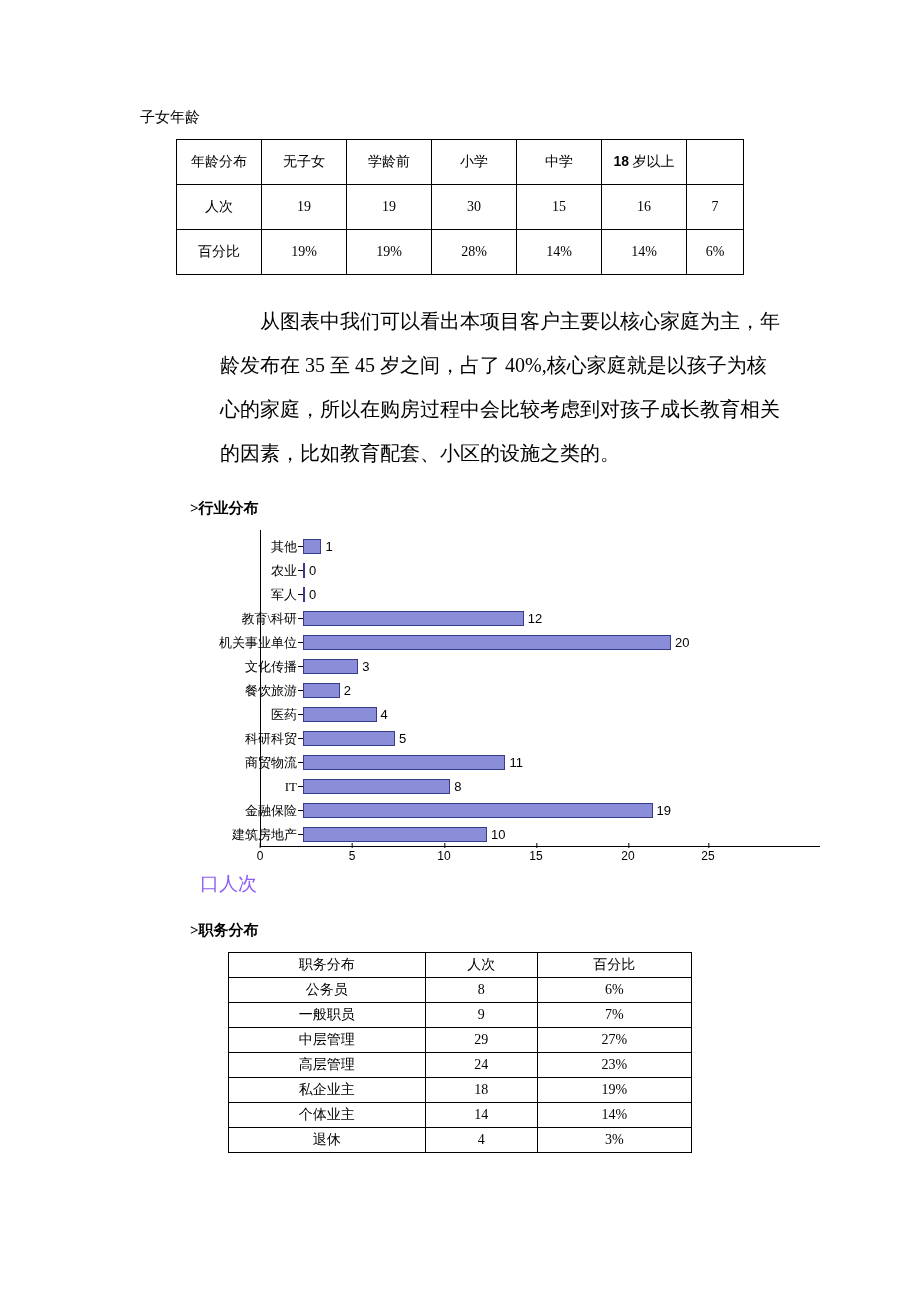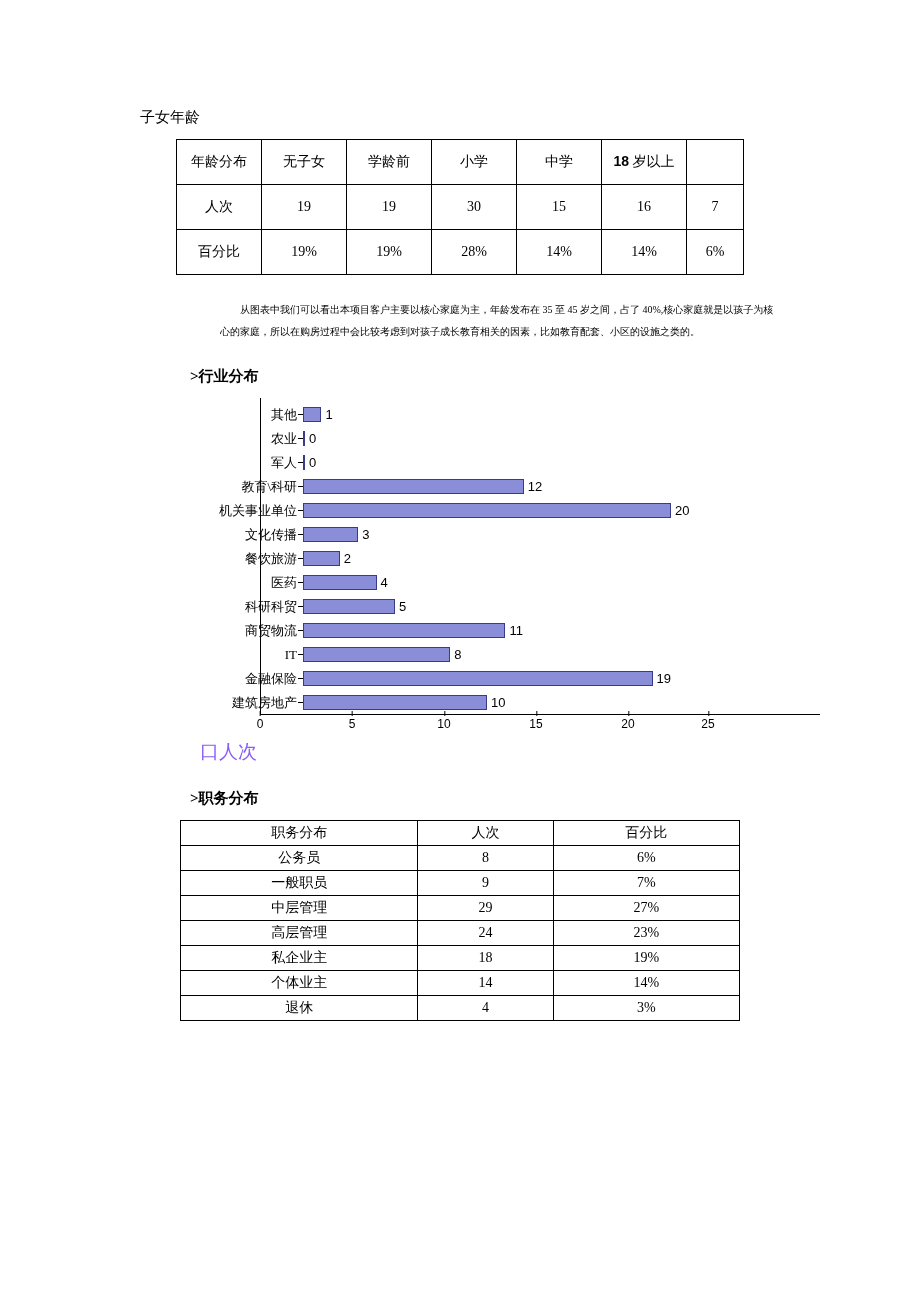--- a/index.html
+++ b/index.html
@@ -38,21 +38,21 @@
   .t1 td:nth-child(3), .t1 th:nth-child(3) { width: 76px; }
   .t1 td:nth-child(4), .t1 th:nth-child(4) { width: 76px; }
   .t1 td:nth-child(5), .t1 th:nth-child(5) { width: 76px; }
   .t1 td:nth-child(6), .t1 th:nth-child(6) { width: 76px; }
   .t1 td:nth-child(7), .t1 th:nth-child(7) { width: 48px; }
   .t1 th b { font-weight: bold; font-family: Arial, sans-serif; }
   .para {
     margin: 8px 0 0 80px;
     line-height: 2.2;
     text-indent: 2em;
-    font-size: 10px;
+    font-size: 20px;
     width: 560px;
   }
   
   .chart-wrap {
     margin: 0 0 0 120px;
     width: 560px;
     position: relative;
   }
   .bars {
     border-left: 1px solid #000;
@@ -116,21 +116,21 @@
     top:-6px;
     height:5px;
     border-left:1px solid #000;
   }
   .legend-note {
     color: #8b5cf6;
     font-size: 19px;
     margin: 6px 0 4px 60px;
   }
   
-  .t2 { width: 560px; margin-left: 80px; padding-left: 42px; }
+  .t2 { width: 464px; margin-left: 80px; padding-left: 42px; }
   .t2 th, .t2 td { height: 24px; font-size: 14px; }
   .t2 th { font-weight: bold; }
 </style>
 </head>
 <body>
 
 <div class="section-title">子女年龄</div>
 
 <table class="bordered t1">
   <tbody>

